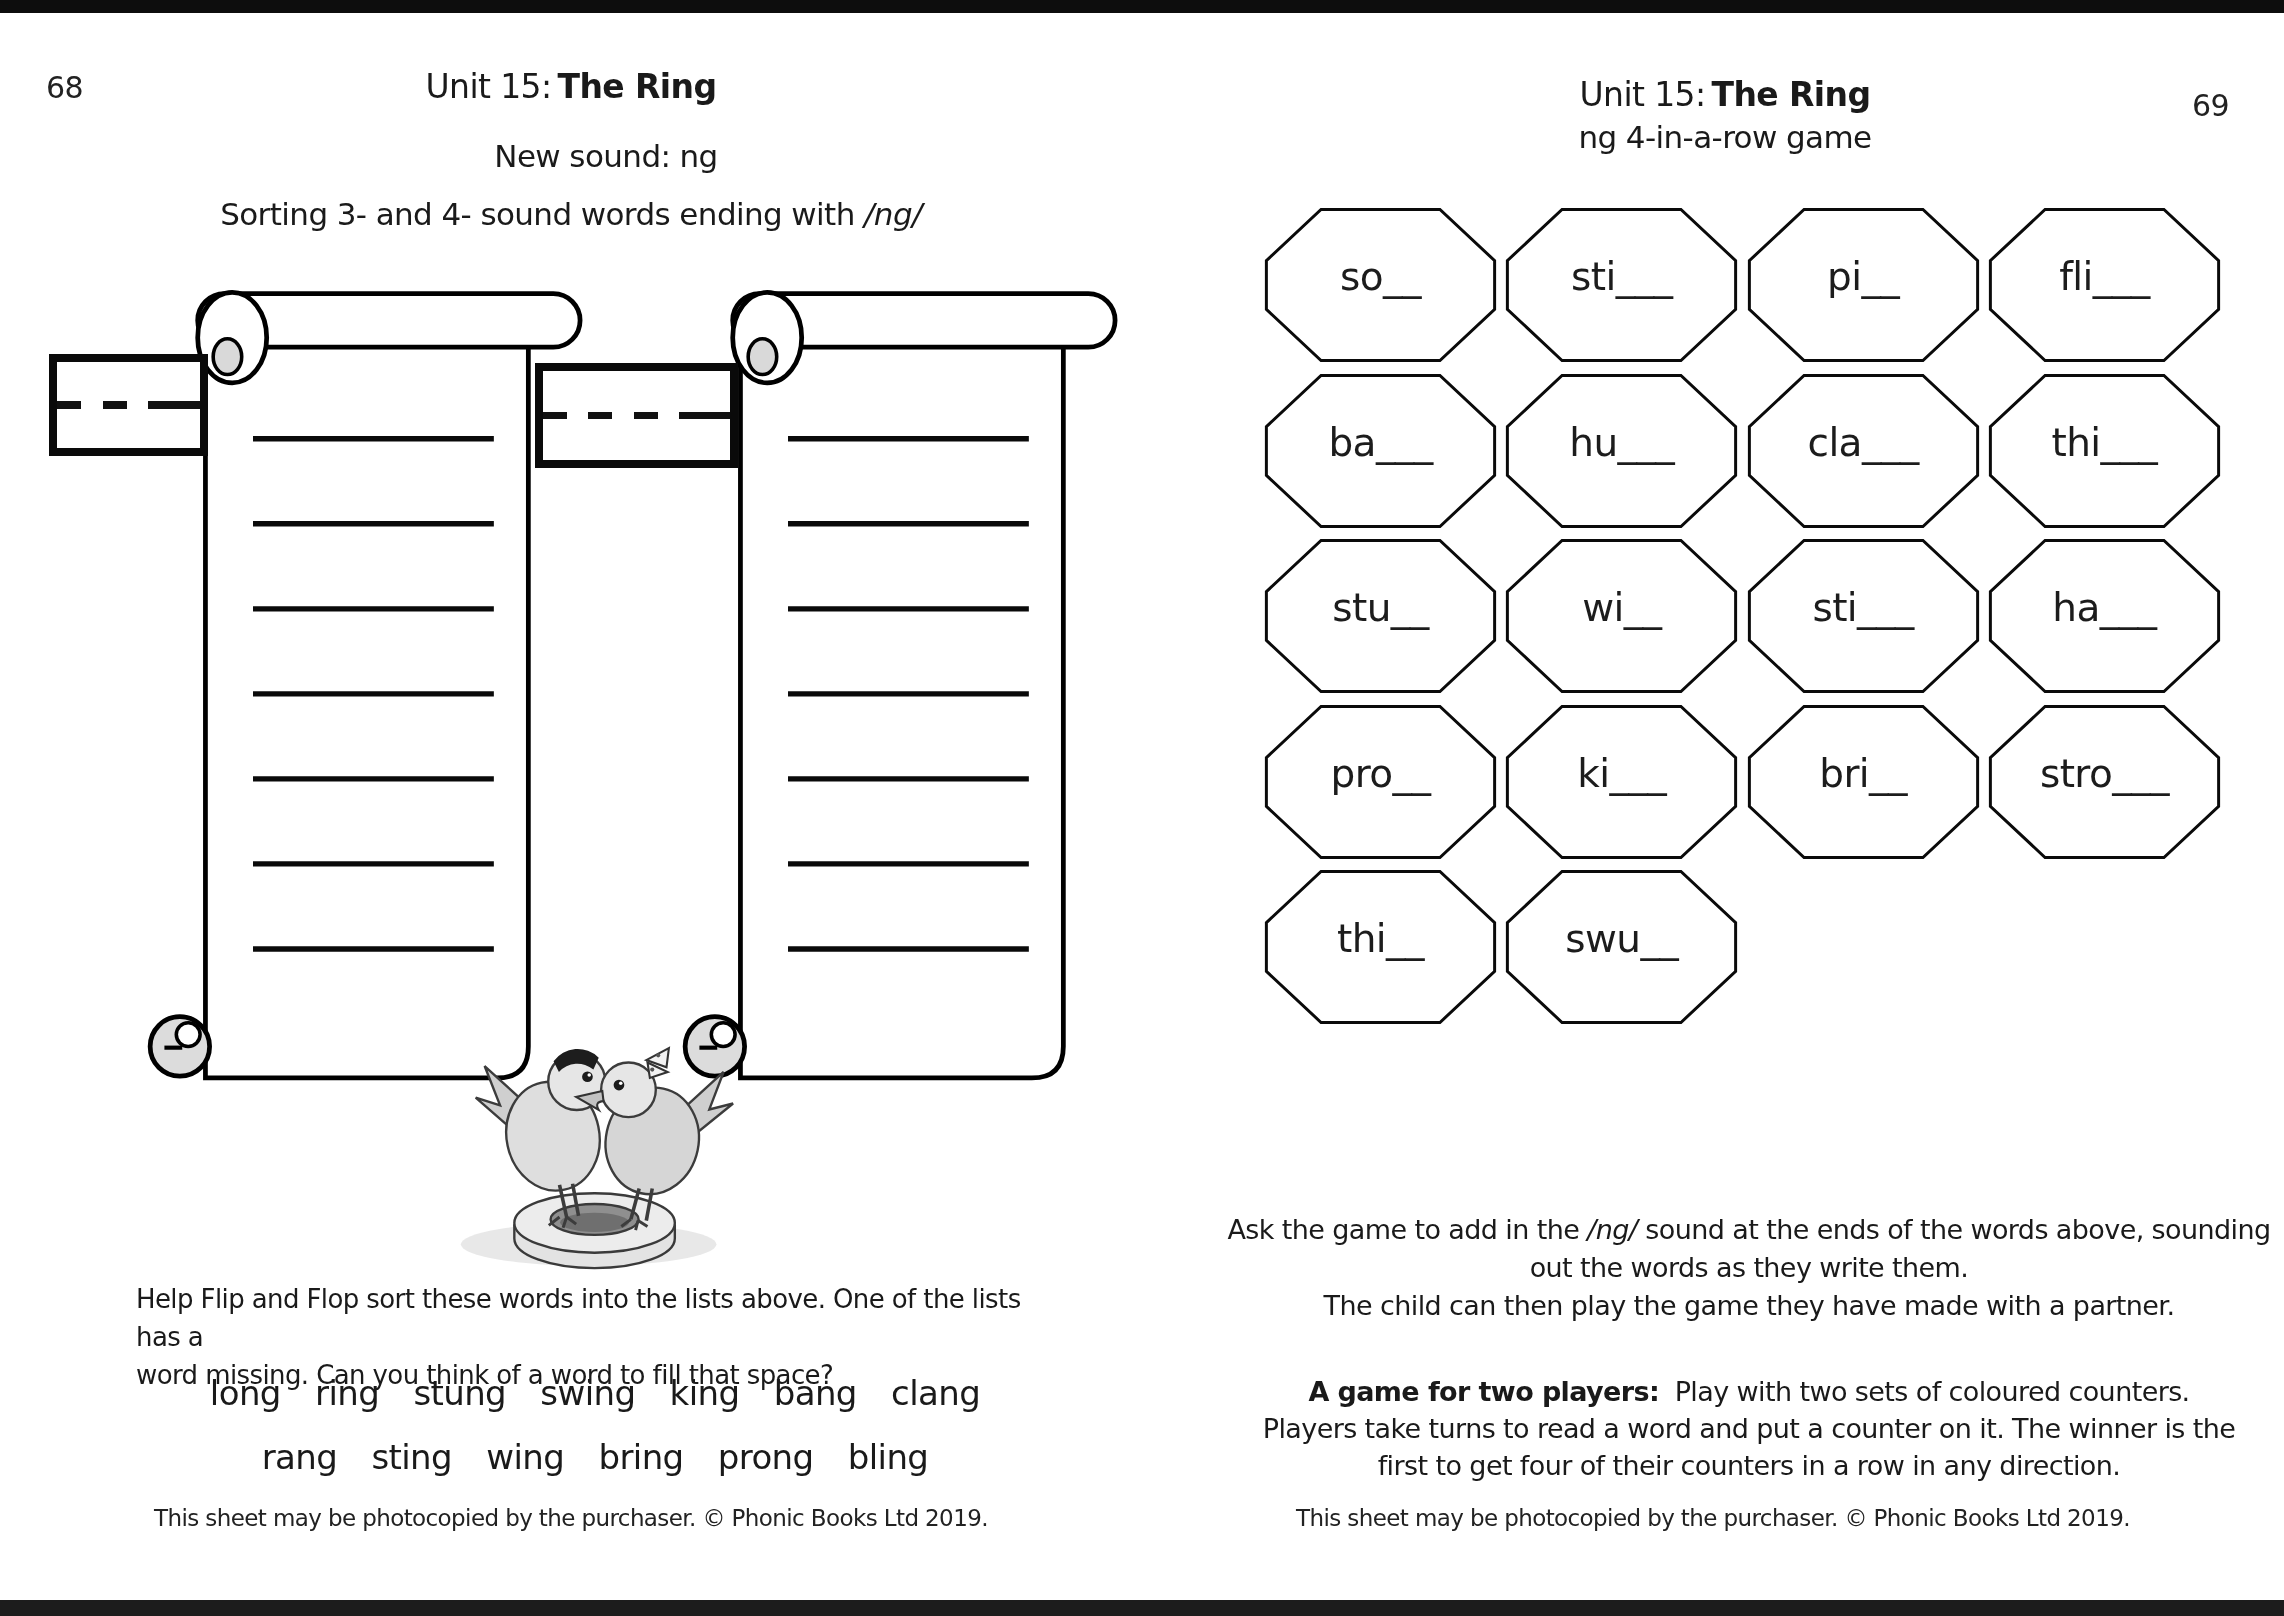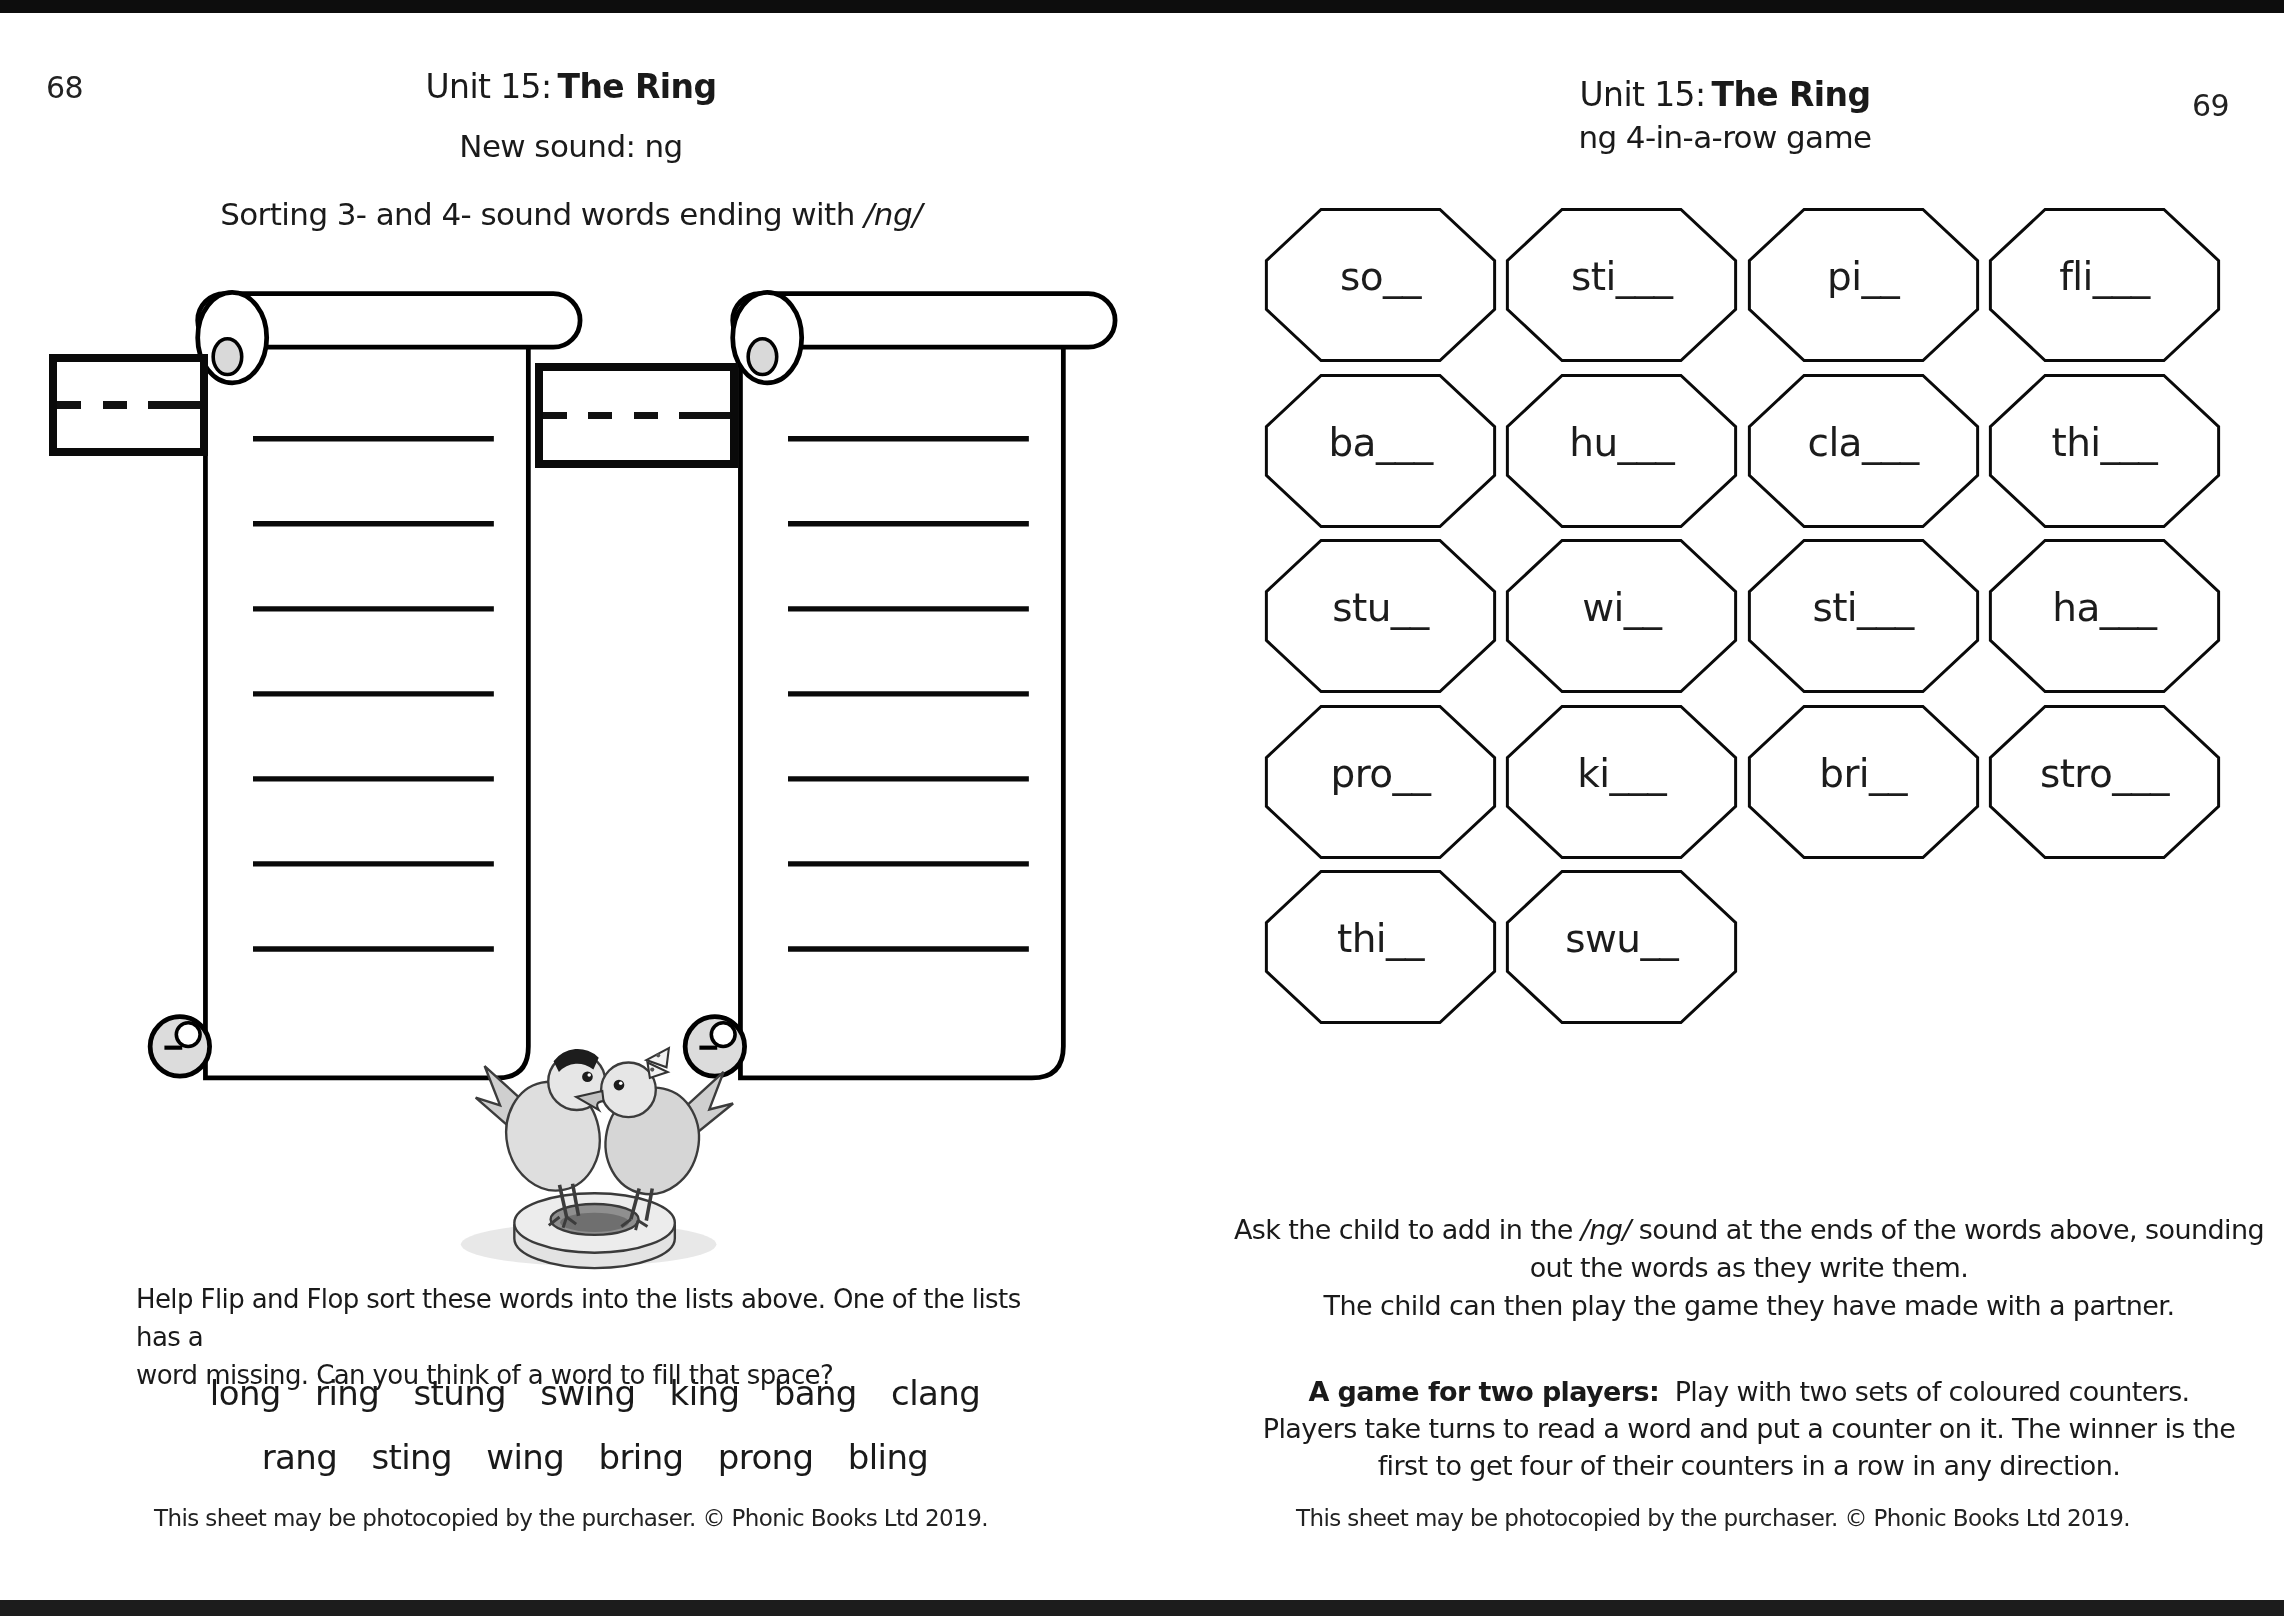--- a/index.html
+++ b/index.html
@@ -57,21 +57,21 @@
 <div class="canvas">
   <div class="bar-top"></div>
   <div class="bar-bottom"></div>
 
   <div class="page page-left">
     <div class="pageno" style="left:46px;top:70px;">68</div>
 
     <div class="center-block title" style="top:67px;">
       <span>Unit 15:</span><b>The Ring</b>
     </div>
-    <div class="center-block subtitle" style="top:128px;">New sound: ng</div>
+    <div class="center-block subtitle" style="top:138px;margin-left:35px;">New sound: ng</div>
     <div class="center-block activity" style="top:196px;">
       <span>Sorting 3- and 4- sound words ending with </span><span class="it">/ng/</span>
     </div>
 
     <svg class="scroll" style="left:143px;top:290px;" viewBox="0 0 750 1335">
       <path d="M105,75 L648,75 L648,1272 Q648,1325 595,1325 L105,1325 Z" fill="#ffffff" stroke="#000" stroke-width="8"></path>
       <g stroke="#0a0a0a" stroke-width="9">
         <line x1="185" y1="250" x2="590" y2="250"></line>
         <line x1="185" y1="393" x2="590" y2="393"></line>
         <line x1="185" y1="536" x2="590" y2="536"></line>
@@ -286,21 +286,21 @@
       <div class="oct">
         <svg viewBox="0 0 392 262" width="233" height="156">
             <polygon points="96,4 296,4 388,90 388,172 296,258 96,258 4,172 4,90" fill="#fff" stroke="#0a0a0a" stroke-width="5"></polygon>
           </svg>
         <div class="oct-label">swu__</div>
       </div>
     </div>
 
     <div class="instructions">
       <div>
-        <span>Ask the child to add in the </span><span class="it">/ng/</span><span> sound at the ends of the words above, sounding</span>
+        <span>Ask the game to add in the </span><span class="it">/ng/</span><span> sound at the ends of the words above, sounding</span>
       </div>
       <div>out the words as they write them.</div>
       <div>The child can then play the game they have made with a partner.</div>
     </div>
 
     <div class="game">
       <div>
         <b>A game for two players:</b><span class="lead-gap">Play with two sets of coloured counters.</span>
       </div>
       <div>Players take turns to read a word and put a counter on it. The winner is the</div>

